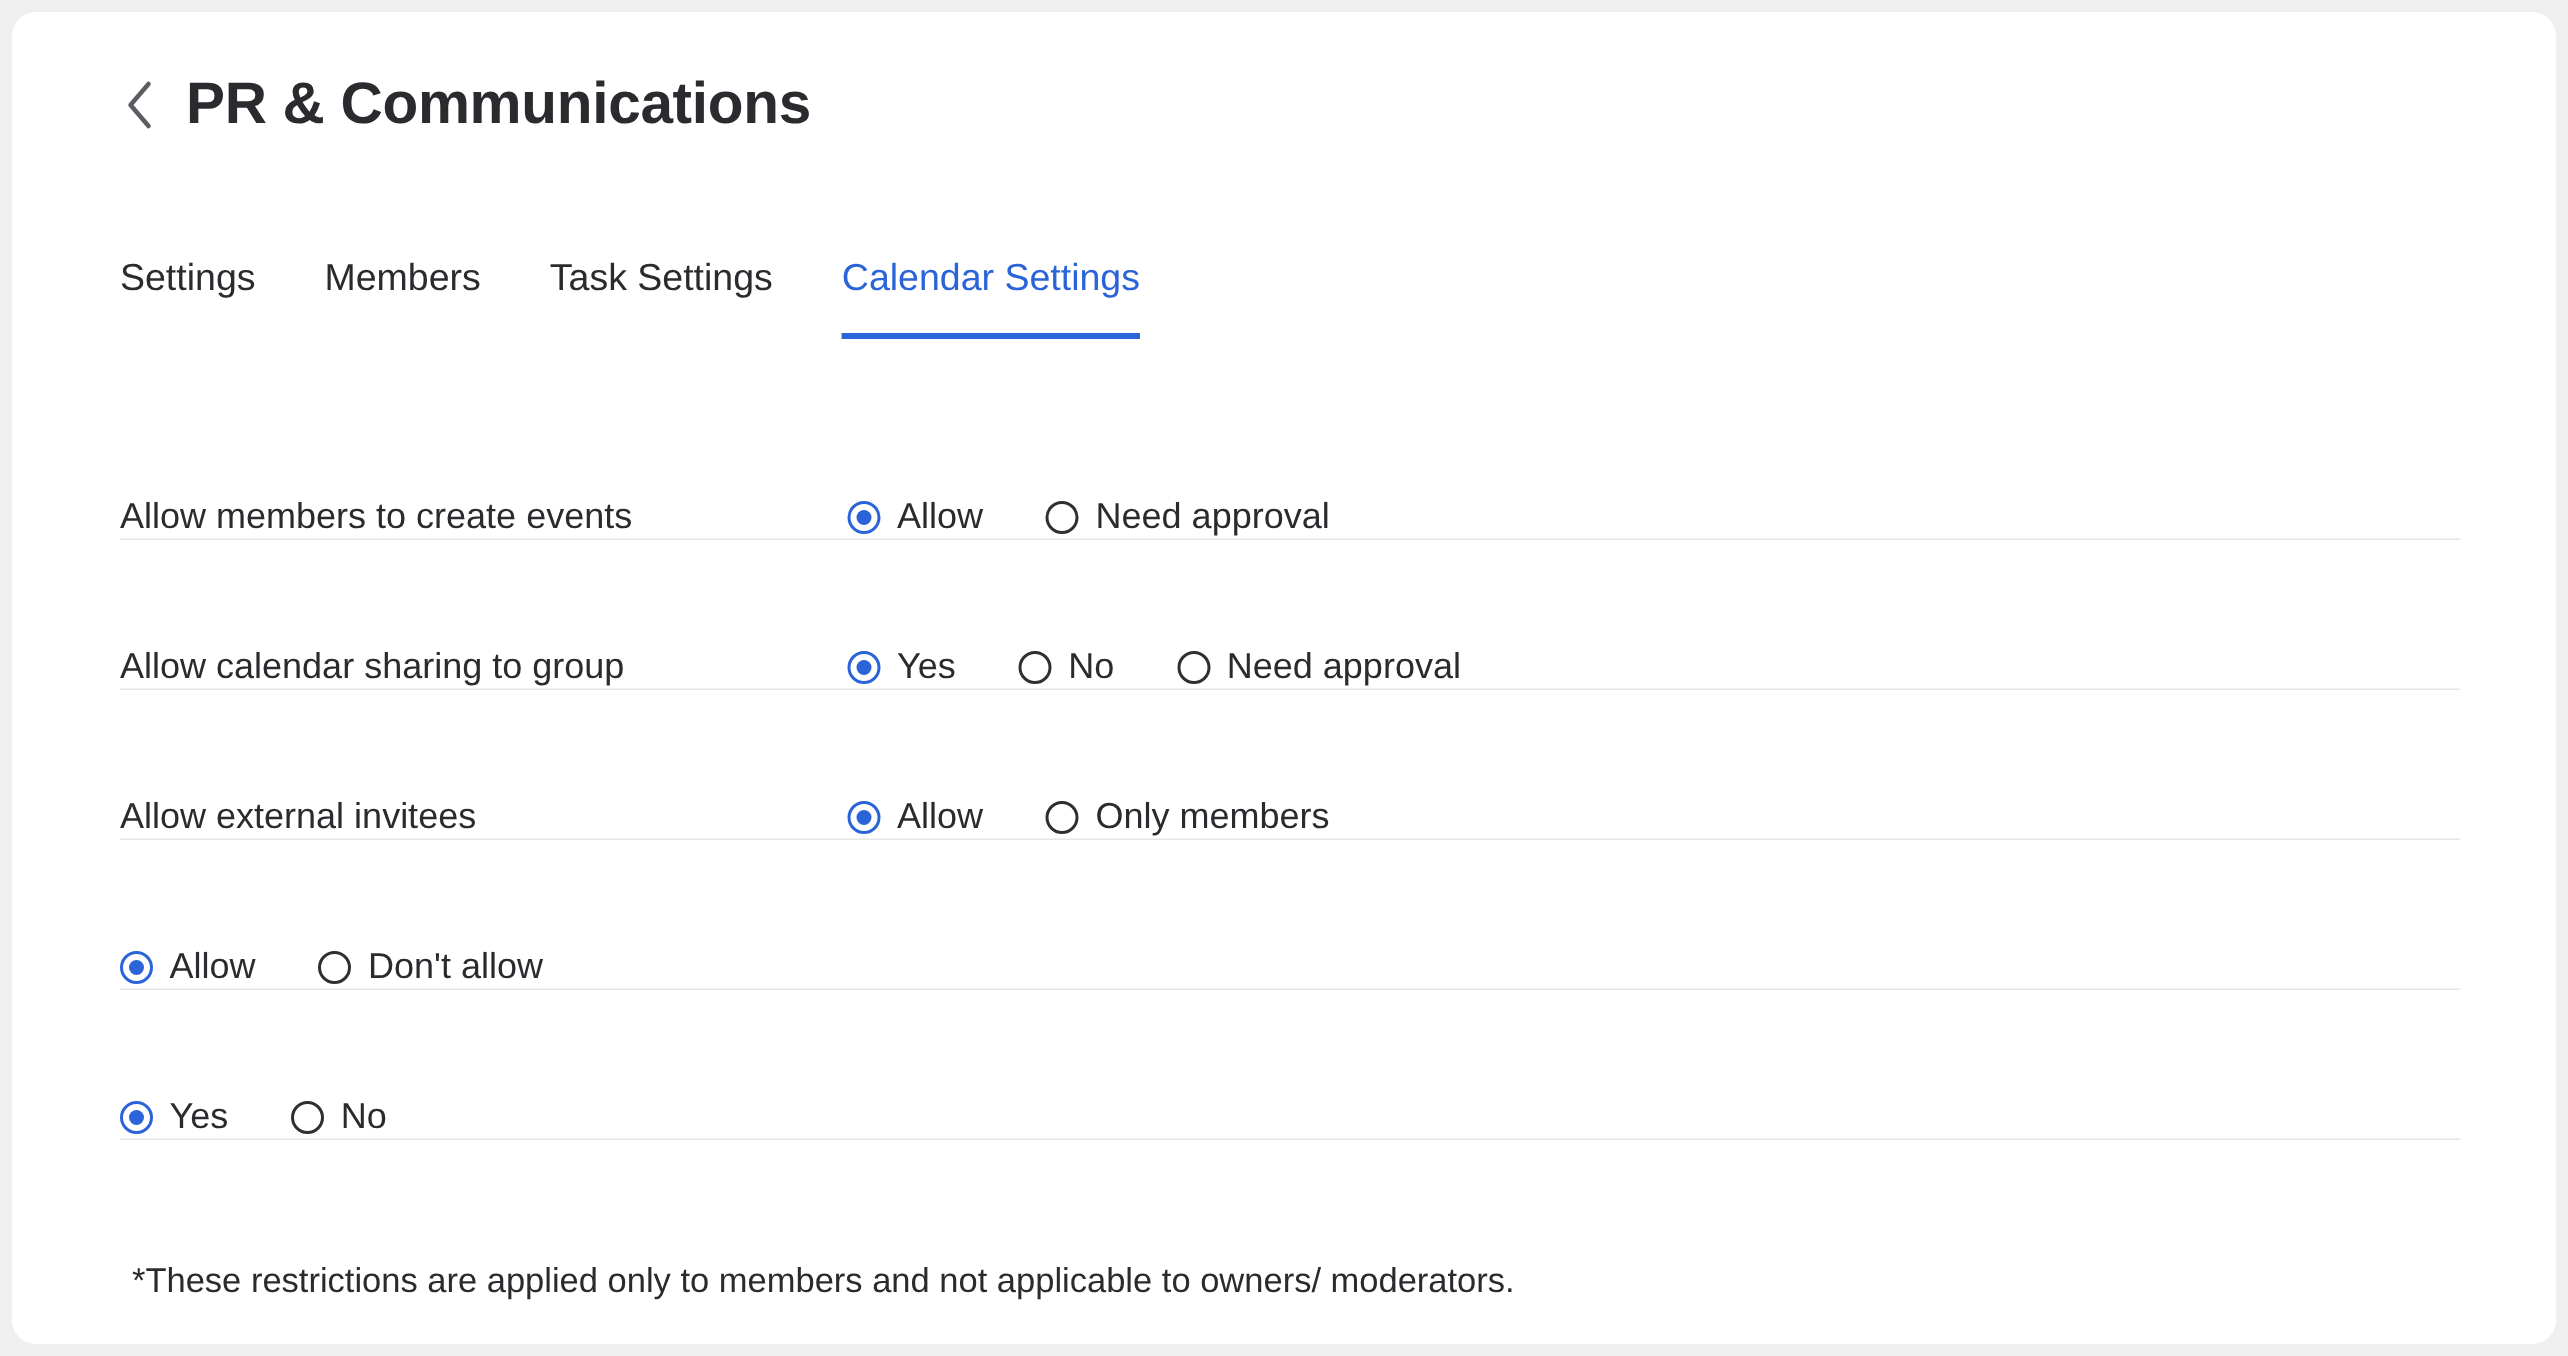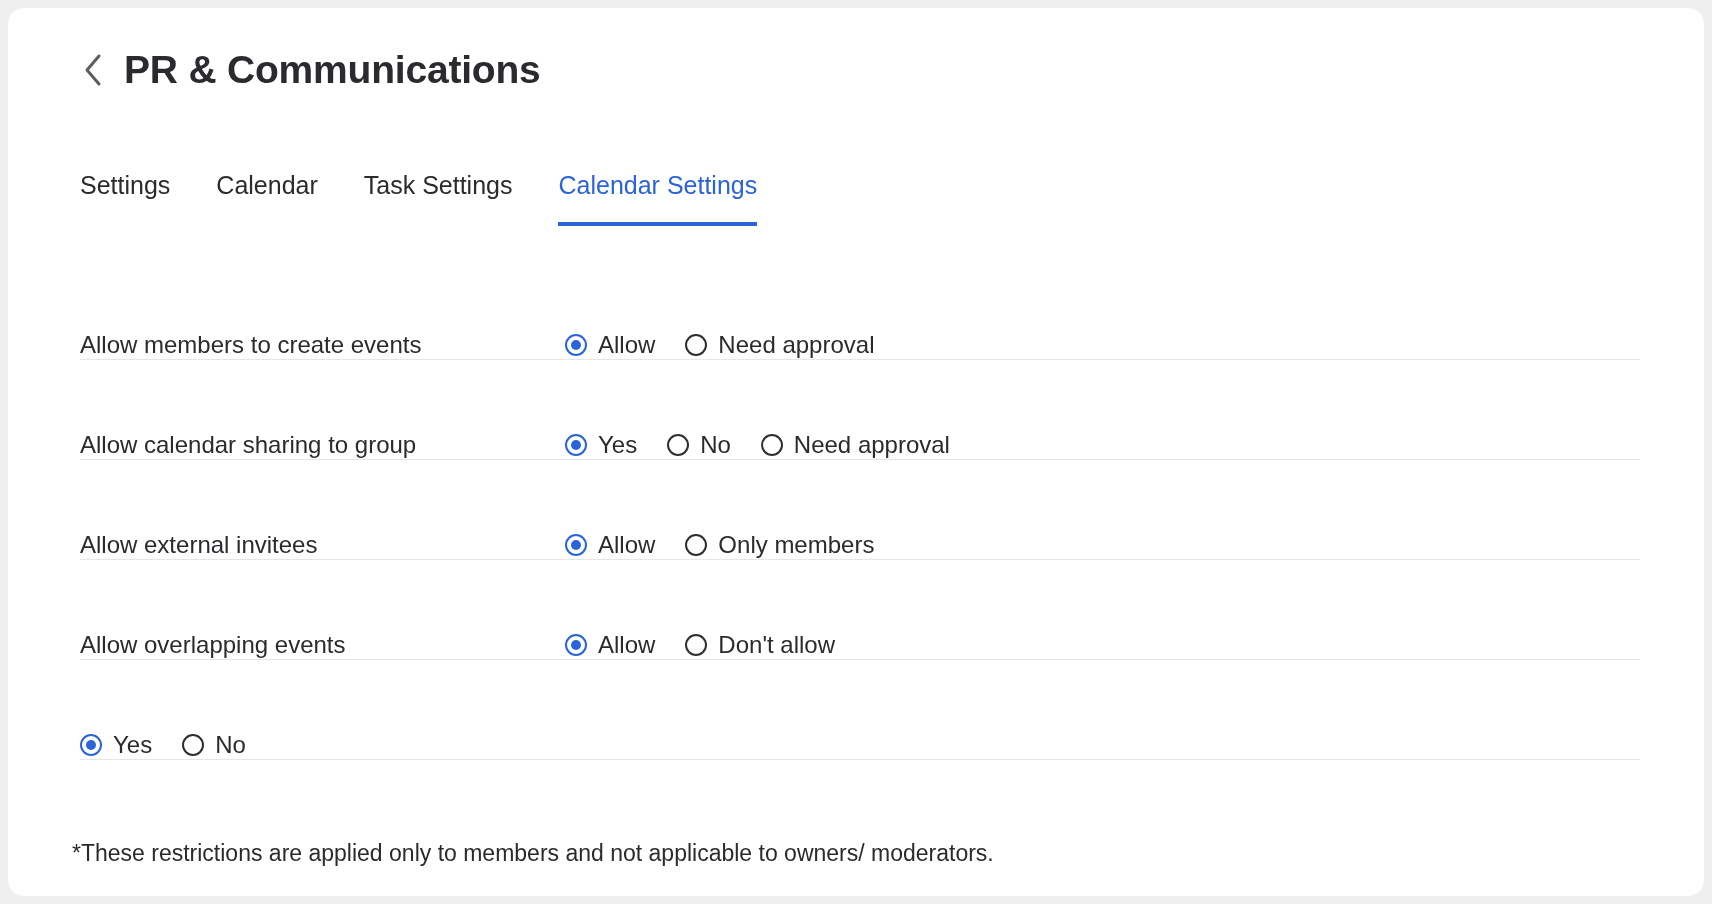--- a/index.html
+++ b/index.html
@@ -101,21 +101,21 @@
   .row-label {
     width: 485px;
     flex: 0 0 485px;
     font-size: 24px;
     color: #2b2b2f;
     white-space: nowrap;
   }
   .row-options {
     display: flex;
     align-items: center;
-    gap: 30px;
+    gap: 42px;
   }
   .option {
     display: flex;
     align-items: center;
     gap: 11px;
     cursor: pointer;
   }
   .radio {
     width: 22px;
     height: 22px;
@@ -142,21 +142,21 @@
   }
   .option-label {
     font-size: 24px;
     color: #2b2b2f;
     white-space: nowrap;
   }
 
   
   .footnote {
     position: absolute;
-    left: 64px;
+    left: 80px;
     top: 832px;
     font-size: 23px;
     color: #2b2b2f;
     white-space: nowrap;
   }
 </style>
 </head>
 <body>
 
 <div class="card">
@@ -165,21 +165,21 @@
     <div class="back-chevron">
       <svg width="22" height="34" viewBox="0 0 22 34" fill="none" aria-hidden="true">
         <path d="M17 3 L5 17 L17 31" stroke="#5c5c63" stroke-width="3" stroke-linecap="round" stroke-linejoin="round"></path>
       </svg>
     </div>
     <div class="page-title">PR &amp; Communications</div>
   </div>
 
   <div class="tabs" id="tab-bar">
       <div class="tab">Settings</div>
-      <div class="tab">Calendar</div>
+      <div class="tab">Members</div>
       <div class="tab">Task Settings</div>
       <div class="tab active">Calendar Settings</div>
     </div>
 
   <div class="settings" id="settings-list">
       <div class="row">
         <div class="row-label">Allow members to create events</div>
         <div class="row-options">
           <div class="option">
             <span class="radio checked"></span>
@@ -215,21 +215,20 @@
             <span class="radio checked"></span>
             <span class="option-label">Allow</span>
           </div>
           <div class="option">
             <span class="radio"></span>
             <span class="option-label">Only members</span>
           </div>
         </div>
       </div>
       <div class="row">
-        <div class="row-label">Allow overlapping events</div>
         <div class="row-options">
           <div class="option">
             <span class="radio checked"></span>
             <span class="option-label">Allow</span>
           </div>
           <div class="option">
             <span class="radio"></span>
             <span class="option-label">Don't allow</span>
           </div>
         </div>

